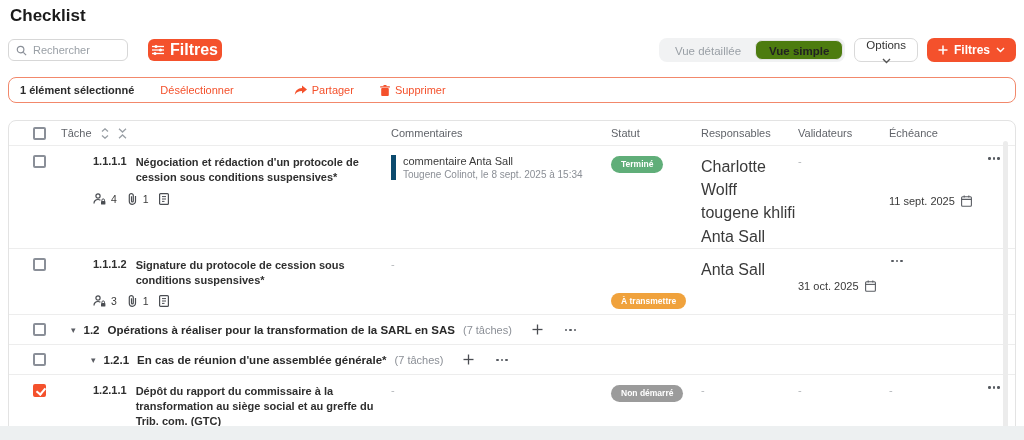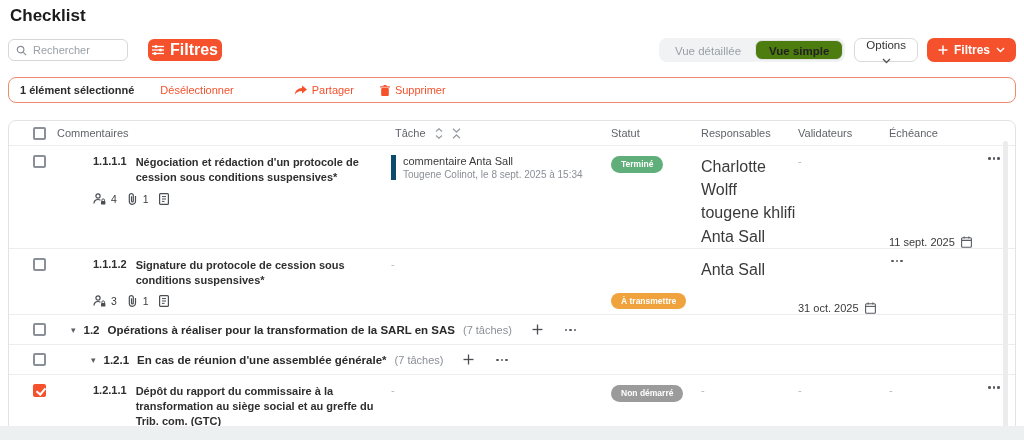--- a/index.html
+++ b/index.html
@@ -106,21 +106,21 @@
   .dash { color:#b3b6ba; font-size:11px; padding-top:9px; }
   .status-cell { padding-top:7px; }
   .badge {
     display:inline-block; color:#fff; font-size:8.5px; font-weight:700;
     border-radius:10px; padding:4px 10px; line-height:1; white-space:nowrap;
   }
   .badge-green { background:#60ae79; }
   .badge-orange { background:#f0a23c;margin-top:37px; }
   .badge-gray { background:#9b9b9b; }
   .people-cell { padding-top:9px; font-size:16px; color:#3a3a3a; line-height:1.45; }
-  .due-cell { padding-top:9px; display:flex; align-items:flex-end; gap:6px; font-size:11px; color:#3a3a3a; white-space:nowrap; }
+  .due-cell { padding-top:9px; display:flex; align-items:center; gap:6px; font-size:11px; color:#3a3a3a; white-space:nowrap; }
   .due-cell svg { margin-top:0px; }
   .actions-cell { padding-top:7px; }
   .kebab { display:flex; gap:2px; align-items:center; border:none; background:none; cursor:pointer; padding:4px 2px; }
   .kebab i { width:2.5px; height:2.5px; border-radius:50%; background:#565a60; display:block; }
   .group-cells-center { align-self:center; padding-top:0 !important; }
 
   .v-scrollbar {
     position:absolute; top:20px; bottom:10px; right:7px; width:5px;
     background:#ececec; border-radius:3px;
   }
@@ -216,36 +216,36 @@
       <span>Supprimer</span>
     </span>
   </div>
 
   <div class="card">
 
     <div class="grid-row thead">
       <div class="checkbox-cell">
         <div class="checkbox"></div>
       </div>
-      <div class="th">Commentaires</div>
       <div class="th task-h">
         <span>Tâche</span>
         <span>
           <svg width="8" height="11" viewBox="0 0 8 11">
               <polyline points="1,3.5 4,0.8 7,3.5" fill="none" stroke="#9aa0a6" stroke-width="1.3"></polyline>
               <polyline points="1,7.5 4,10.2 7,7.5" fill="none" stroke="#9aa0a6" stroke-width="1.3"></polyline>
             </svg>
         </span>
         <span>
           <svg width="9" height="11" viewBox="0 0 9 11">
               <polyline points="1,0.8 4.5,4 8,0.8" fill="none" stroke="#9aa0a6" stroke-width="1.3"></polyline>
               <polyline points="1,10.2 4.5,7 8,10.2" fill="none" stroke="#9aa0a6" stroke-width="1.3"></polyline>
             </svg>
         </span>
       </div>
+      <div class="th">Commentaires</div>
       <div class="th">Statut</div>
       <div class="th">Responsables</div>
       <div class="th">Validateurs</div>
       <div class="th">Échéance</div>
       <div class="th"></div>
     </div>
 
     <div class="grid-row">
       <div class="checkbox-cell">
           <div class="checkbox"></div>

